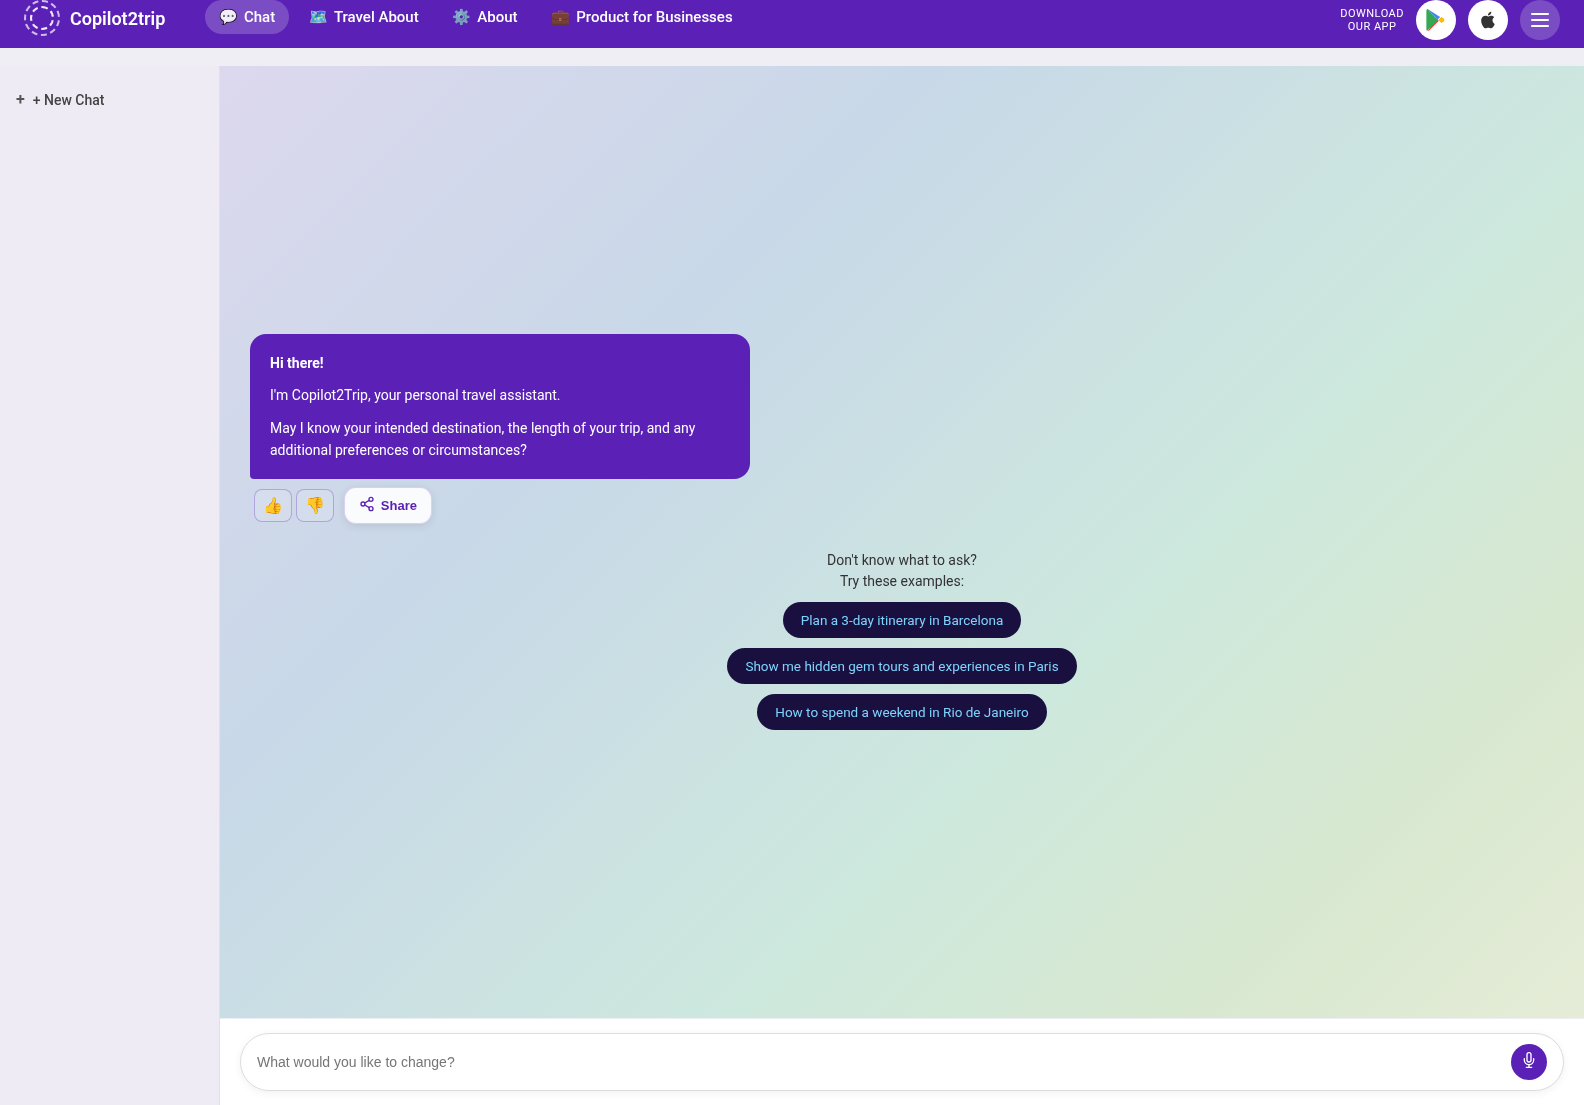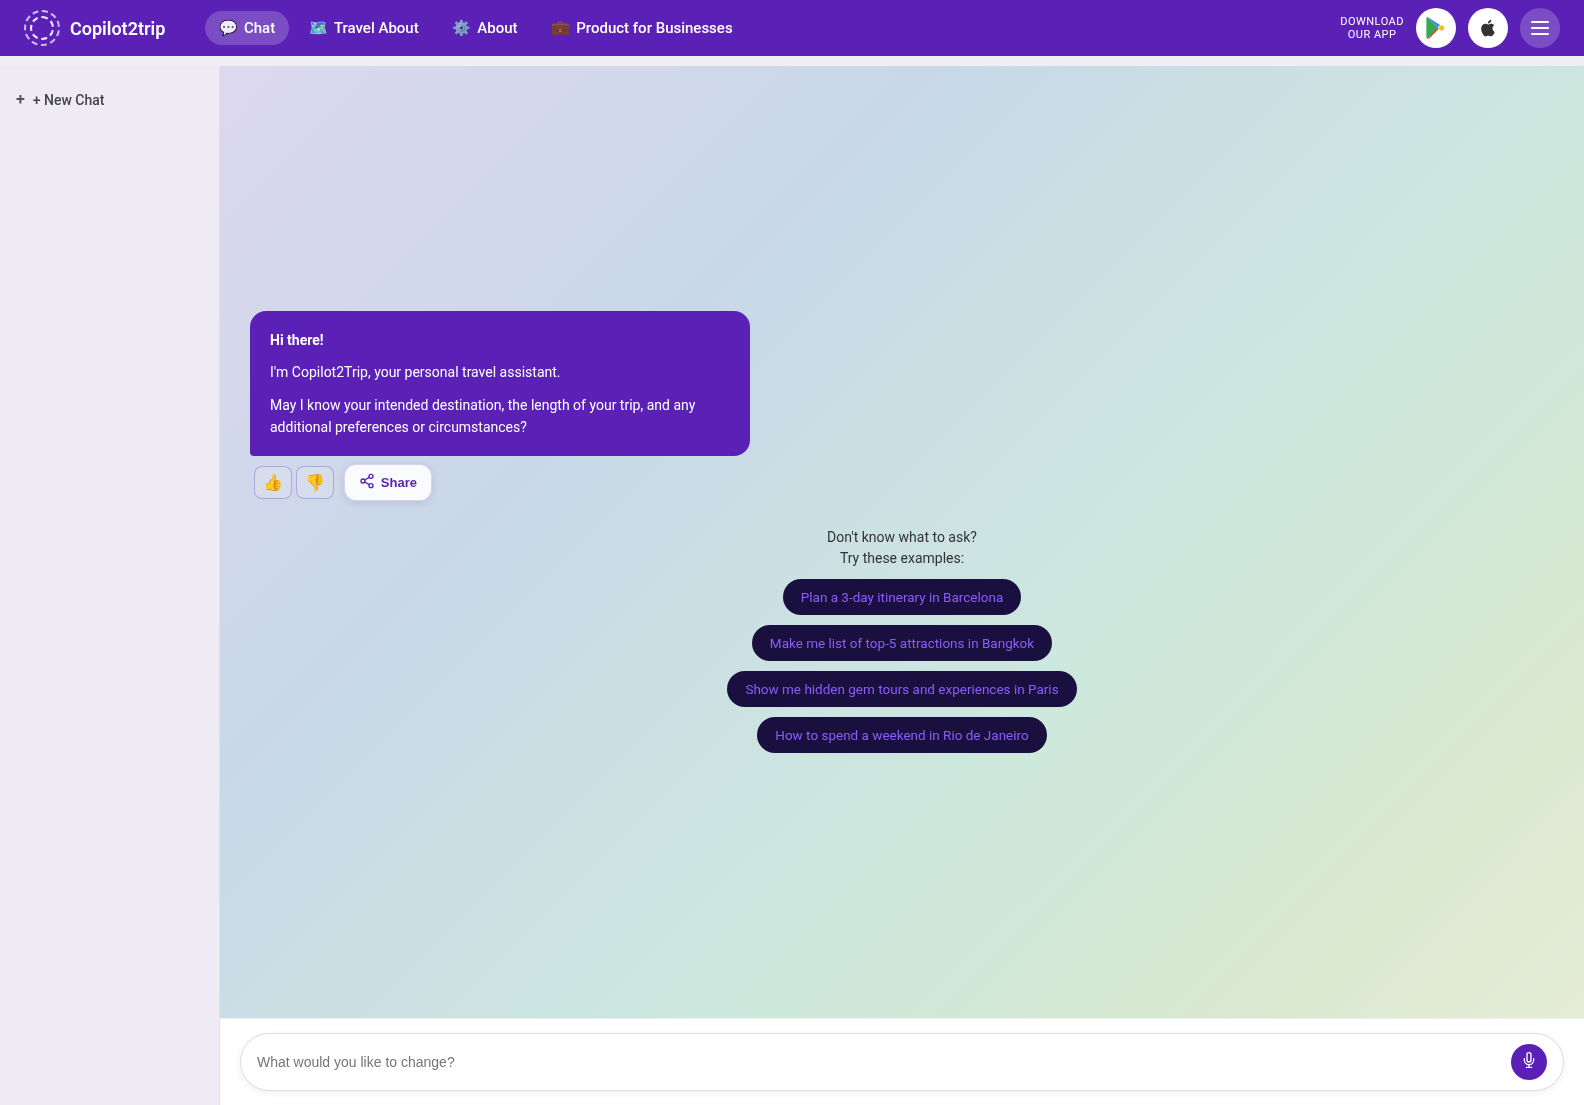--- a/index.html
+++ b/index.html
@@ -1,23 +1,23 @@
 <!DOCTYPE html>
 <html><head>
   <meta charset="utf-8">
   <style>
     * { box-sizing: border-box; margin: 0; padding: 0; }
     body { font-family: -apple-system, BlinkMacSystemFont, 'Segoe UI', Roboto, sans-serif; width: 1584px; height: 1105px; overflow: hidden; background: #f0eef5; }
 
     
     .navbar {
       display: flex;
-      align-items: center;
+      align-items: flex-start;
       background: #5b21b6;
-      height: 56px;
+      height: 48px;
       padding: 0 24px;
       position: fixed;
       top: 0; left: 0; right: 0;
       z-index: 100;
     }
     .logo-area {
       display: flex;
       align-items: center;
       gap: 10px;
       margin-right: 40px;
@@ -220,21 +220,21 @@
       margin-top: 10px;
     }
     .examples-label {
       color: #333;
       font-size: 14px;
       text-align: center;
       line-height: 1.5;
     }
     .example-chip {
       background: #1a1040;
-      color: #8b5cf6;
+      color: #7dd3fc;
       border-radius: 20px;
       padding: 10px 18px;
       font-size: 13.5px;
       cursor: pointer;
       text-align: center;
       transition: background 0.2s;
     }
 
     
     .input-area {
@@ -369,21 +369,20 @@
           </button>
         </div>
       </div>
 
       <div class="examples-section">
         <div class="examples-label">
           <span>Don't know what to ask?</span><br>
           <span>Try these examples:</span>
         </div>
         <div class="example-chip">Plan a 3-day itinerary in Barcelona</div>
-        <div class="example-chip">Make me list of top-5 attractions in Bangkok</div>
         <div class="example-chip">Show me hidden gem tours and experiences in Paris</div>
         <div class="example-chip">How to spend a weekend in Rio de Janeiro</div>
       </div>
 
     </div>
 
     <div class="input-area">
       <div class="input-container">
         <input type="text" class="chat-input" placeholder="What would you like to change?" style="">
         <button class="mic-btn">

